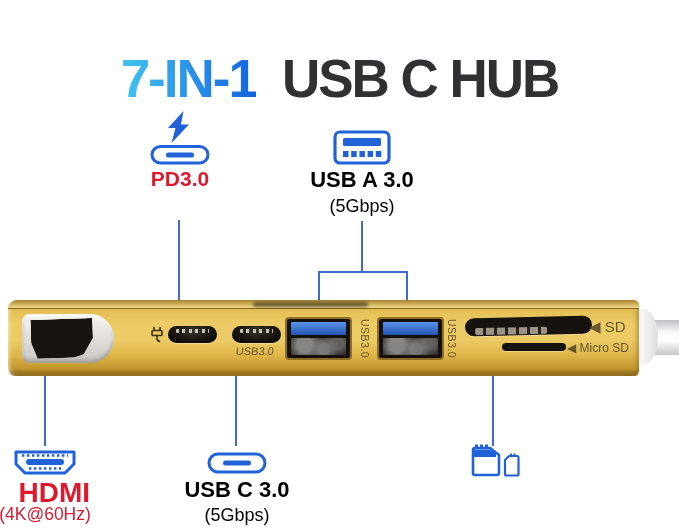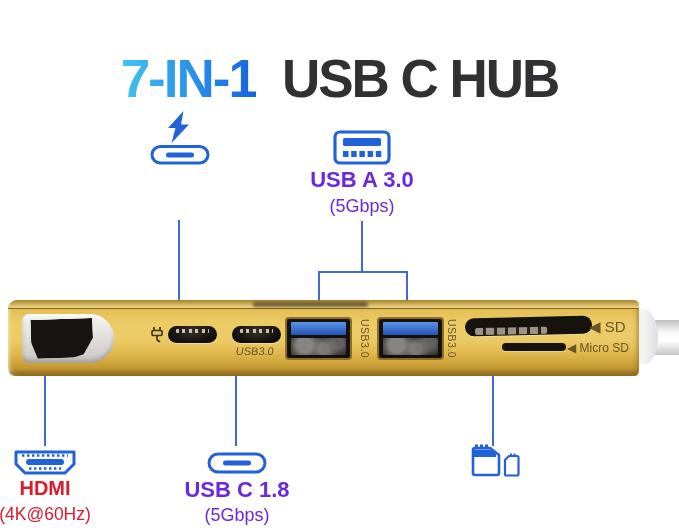--- a/index.html
+++ b/index.html
@@ -7,21 +7,21 @@
          font-family:"Liberation Sans","DejaVu Sans",sans-serif;}
   
   .title{position:absolute;top:0;left:0;right:0;text-align:center;line-height:62px;
          font-size:53px;font-weight:700;letter-spacing:-2px;white-space:nowrap;margin-top:48px;}
   .title .badge{background:linear-gradient(90deg,#41c4f2,#1563e0);
          -webkit-background-clip:text;background-clip:text;color:transparent;margin-right:26px;}
   .title .name{color:#313134;}
   
   .lbl{position:absolute;text-align:center;white-space:nowrap;}
   .red{color:#dc1a2e;}
-  .dark{color:#6d28d9;}
+  .dark{color:#000000;}
   .big{font-size:22px;font-weight:600;}
   .bigb{font-size:21px;font-weight:700;}
   .sub{font-size:17.5px;font-weight:400;}
   
   .line{position:absolute;background:#4169d6;}
   .v{width:2px;} .h{height:2px;}
   .dot{position:absolute;width:10px;height:10px;border-radius:50%;background:#3c5fd2;}
   
   .cable-flange{position:absolute;left:628px;top:309px;width:30px;height:56px;border-radius:50%;
       background:linear-gradient(90deg,#c3c3c5,#f7f7f8 45%,#dededf);}
@@ -77,20 +77,21 @@
 
   <div class="title">
     <span class="badge">7-IN-1</span><span class="name">USB C HUB</span>
   </div>
 
   <svg class="icon" style="left:150px;top:111px;" width="60" height="55" viewBox="0 0 60 55">
     <path d="M33.5 0 L18 17 h7.5 L21.5 32 L39 13.5 h-8 Z" fill="#2262d8"></path>
     <rect x="2" y="35.5" width="56" height="16.5" rx="8.5" fill="#ffffff" stroke="#2262d8" stroke-width="3"></rect>
     <rect x="16" y="41.5" width="28" height="5" rx="2.5" fill="#2262d8"></rect>
   </svg>
+  <div class="lbl bigb red" style="left:130px;width:100px;top:167px;">PD3.0</div>
 
   <svg class="icon" style="left:333px;top:130px;" width="58" height="35" viewBox="0 0 58 35">
     <rect x="2" y="2" width="54" height="31" rx="5" fill="#ffffff" stroke="#2262d8" stroke-width="3.2"></rect>
     <rect x="10" y="8" width="38" height="8" rx="1.5" fill="#2262d8"></rect>
     <rect x="10" y="21" width="5.5" height="6" fill="#2262d8"></rect>
     <rect x="18.2" y="21" width="5.5" height="6" fill="#2262d8"></rect>
     <rect x="26.4" y="21" width="5.5" height="6" fill="#2262d8"></rect>
     <rect x="34.6" y="21" width="5.5" height="6" fill="#2262d8"></rect>
     <rect x="42.8" y="21" width="5.5" height="6" fill="#2262d8"></rect>
   </svg>
@@ -163,28 +164,28 @@
     <div class="micro-slot"></div>
     <div class="engrave" style="left:559px;top:41px;font-size:12px;text-align:center;">◀ Micro SD</div>
   </div>
 
   <svg class="icon" style="left:13px;top:450px;" width="64" height="26" viewBox="0 0 64 26">
     <path d="M3 2 H61 V14 L52 23 H12 L3 14 Z" fill="#ffffff" stroke="#2262d8" stroke-width="3" stroke-linejoin="round"></path>
     <line x1="9" y1="5.5" x2="55" y2="5.5" stroke="#2262d8" stroke-width="2.6" stroke-dasharray="2.4,2.6"></line>
     <rect x="13" y="9" width="38" height="6" rx="3" fill="#2262d8"></rect>
     <line x1="16" y1="18.5" x2="48" y2="18.5" stroke="#2262d8" stroke-width="2.6" stroke-dasharray="2.4,2.6"></line>
   </svg>
-  <div class="lbl bigb red" style="left:0px;width:90px;top:477px;font-size:20px;">HDMI</div>
+  <div class="lbl bigb red" style="left:0px;width:90px;top:477px;font-size:28px;text-align:right;">HDMI</div>
   <div class="lbl sub red" style="left:-8px;width:106px;top:504px;">(4K@60Hz)</div>
 
   <svg class="icon" style="left:207px;top:452px;" width="60" height="22" viewBox="0 0 60 22">
     <rect x="2" y="2" width="56" height="18" rx="9" fill="#ffffff" stroke="#2262d8" stroke-width="3"></rect>
     <rect x="16" y="8.5" width="28" height="5" rx="2.5" fill="#2262d8"></rect>
   </svg>
-  <div class="lbl big dark" style="left:177px;width:120px;top:477px;">USB C 1.8</div>
+  <div class="lbl big dark" style="left:177px;width:120px;top:477px;">USB C 3.0</div>
   <div class="lbl sub dark" style="left:177px;width:120px;top:505px;font-size:18px;">(5Gbps)</div>
 
   <svg class="icon" style="left:468px;top:444px;" width="54" height="34" viewBox="0 0 54 34">
     <g>
       <path d="M5 6 q0-2 2-2 H22 L31 11 V29 q0 2 -2 2 H7 q-2 0 -2-2 Z" fill="#ffffff" stroke="#2262d8" stroke-width="2.6" stroke-linejoin="round"></path>
       <rect x="7" y="0.5" width="3" height="4.5" fill="#2262d8"></rect>
       <rect x="12" y="0.5" width="3" height="4.5" fill="#2262d8"></rect>
       <rect x="17" y="0.5" width="3" height="4.5" fill="#2262d8"></rect>
       <path d="M5.5 5.5 H22 L28 9.5 V13 H5.5 Z" fill="#2262d8"></path>
     </g>

